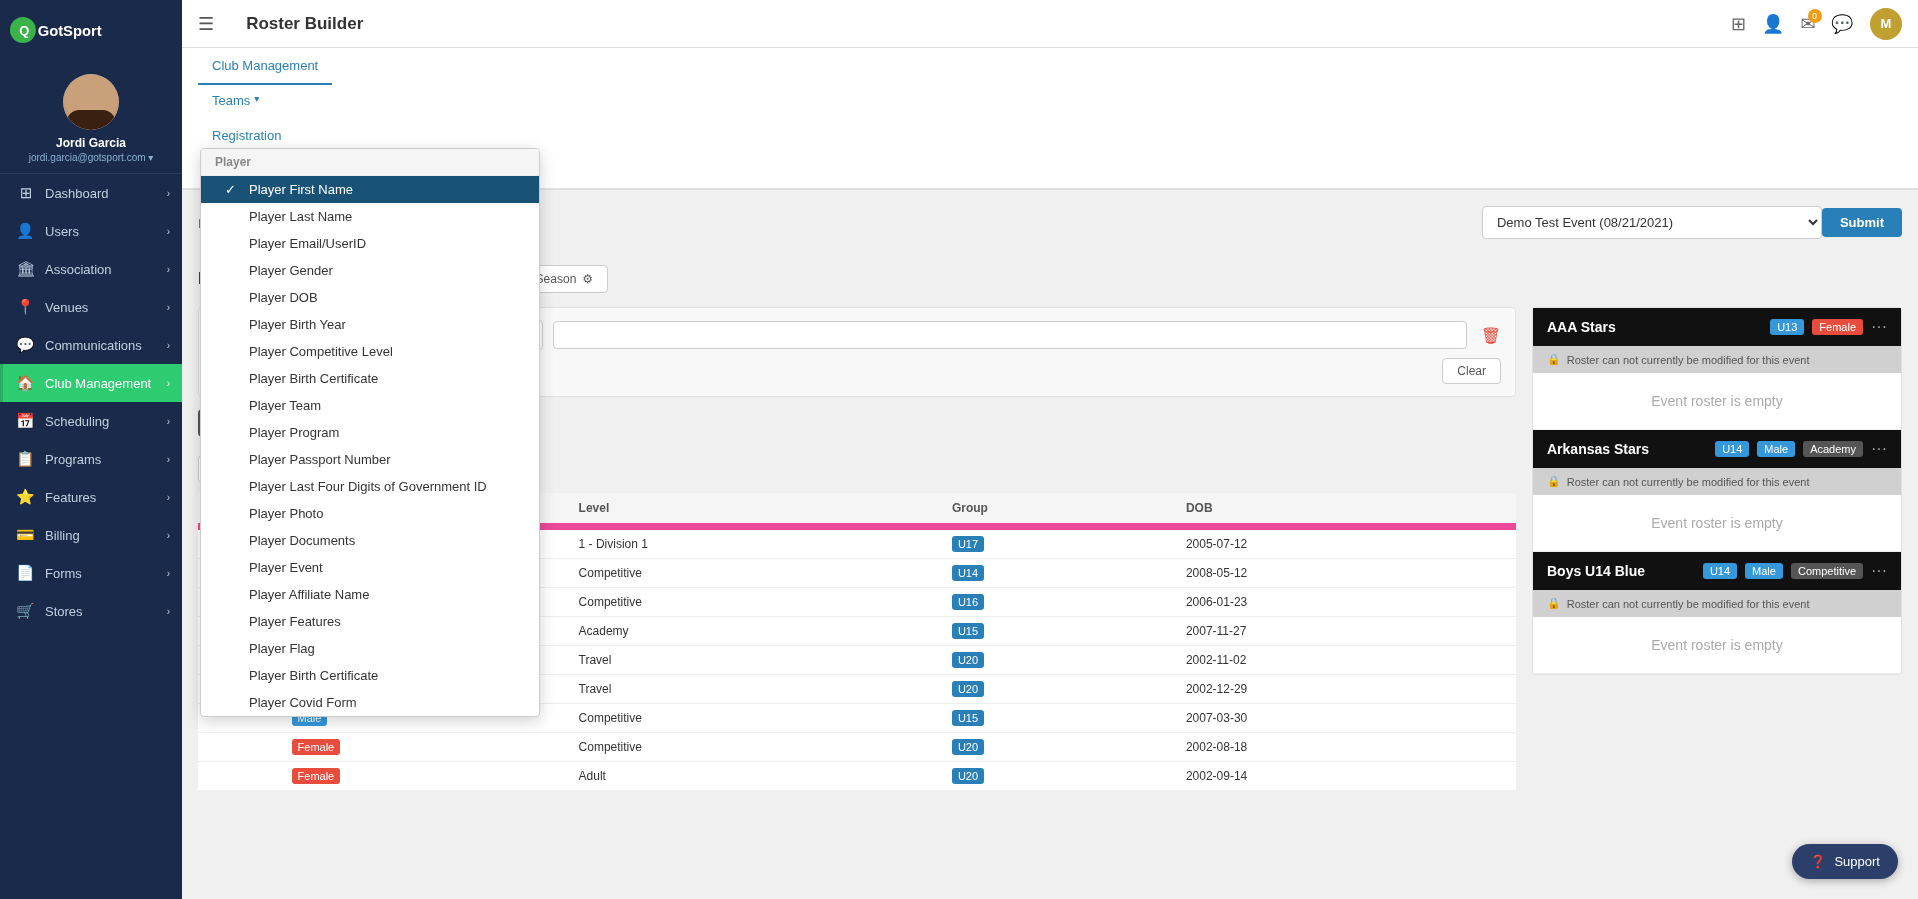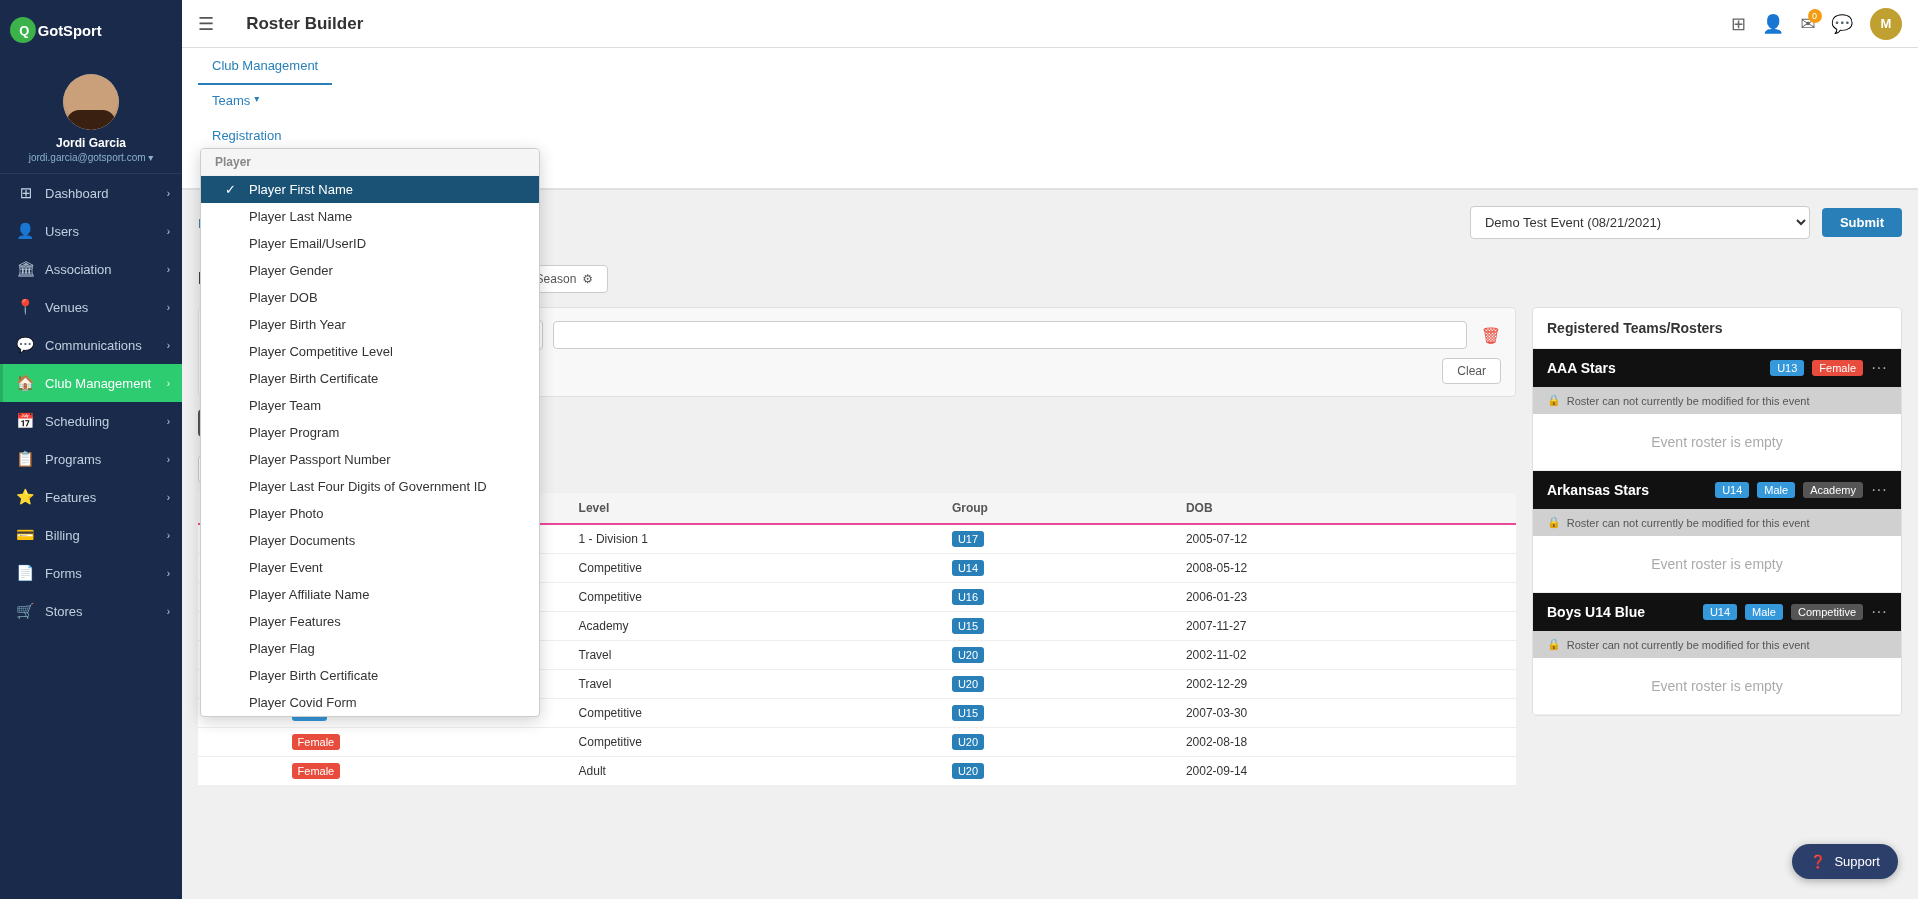--- a/index.html
+++ b/index.html
@@ -118,21 +118,21 @@
     
     .content { flex: 1; overflow-y: auto; padding: 16px; }
 
     
     .breadcrumb { display: flex; align-items: center; gap: 8px; margin-bottom: 12px; font-size: 13px; color: #2980b9; }
     .breadcrumb-sep { color: #999; }
     .breadcrumb-current { color: #555; }
 
     
     .event-selector-row {
-      display: flex; align-items: center; gap: 12px;
+      display: flex; align-items: center; 
       margin-bottom: 14px; justify-content: flex-end;
     }
     .event-select {
       width: 340px; padding: 7px 10px;
       border: 1px solid #ccc; border-radius: 4px;
       font-size: 13px; background: #fff; color: #333;
     }
     .btn-submit {
       background: #2980b9; color: #fff;
       border: none; border-radius: 4px;
@@ -205,21 +205,21 @@
     }
     .btn-primary {
       background: #5a7fa0; color: #fff;
       border: none; border-radius: 4px;
       padding: 6px 16px; font-size: 13px; cursor: pointer;
     }
 
     
     .player-table { width: 100%; border-collapse: collapse; font-size: 12px; background: #fff; }
     .player-table th {
-      background: #f5f5f5; border-bottom: 2px solid #ec4899;
+      background: #f5f5f5; border-bottom: 7px solid #ec4899;
       padding: 8px 10px; text-align: left; color: #555; font-size: 12px;
     }
     .player-table td { padding: 7px 10px; border-bottom: 1px solid #eee; color: #333; }
     .badge-gender-female { background: #e74c3c; color: #fff; padding: 2px 6px; border-radius: 3px; font-size: 11px; }
     .badge-gender-male { background: #3498db; color: #fff; padding: 2px 6px; border-radius: 3px; font-size: 11px; }
     .badge-group { background: #2980b9; color: #fff; padding: 2px 6px; border-radius: 3px; font-size: 11px; }
 
     
     .two-col { display: flex; gap: 16px; }
     .left-col { flex: 1; min-width: 0; }
@@ -536,21 +536,20 @@
     <td>Adult</td>
     <td><span class="badge-group">U20</span></td>
     <td>2002-09-14</td>
   </tr>
             </tbody>
         </table>
       </div>
 
       <div class="right-col">
         <div class="registered-teams">
-          <div class="registered-teams-title">Registered Teams/Rosters</div>
           <div id="teams-container">
               <div class="team-card">
     <div class="team-card-header">
       <span class="team-card-name">AAA Stars</span>
       <span class="badge-age">U13</span>
       <span class="badge-female">Female</span>
 
       <span class="team-card-more">···</span>
     </div>
     <div class="team-card-warning">

